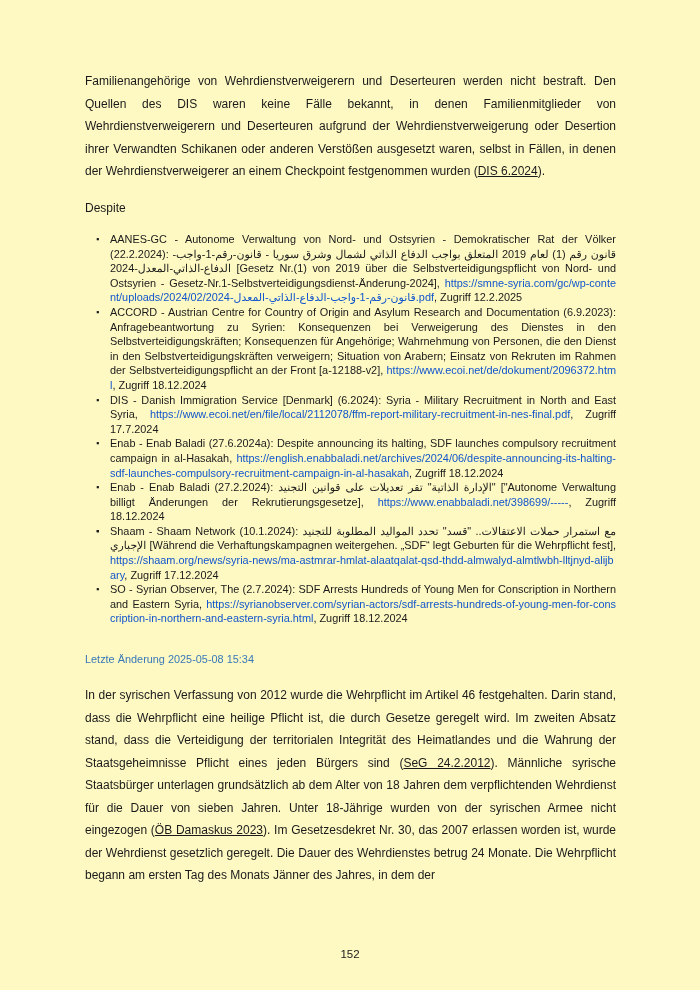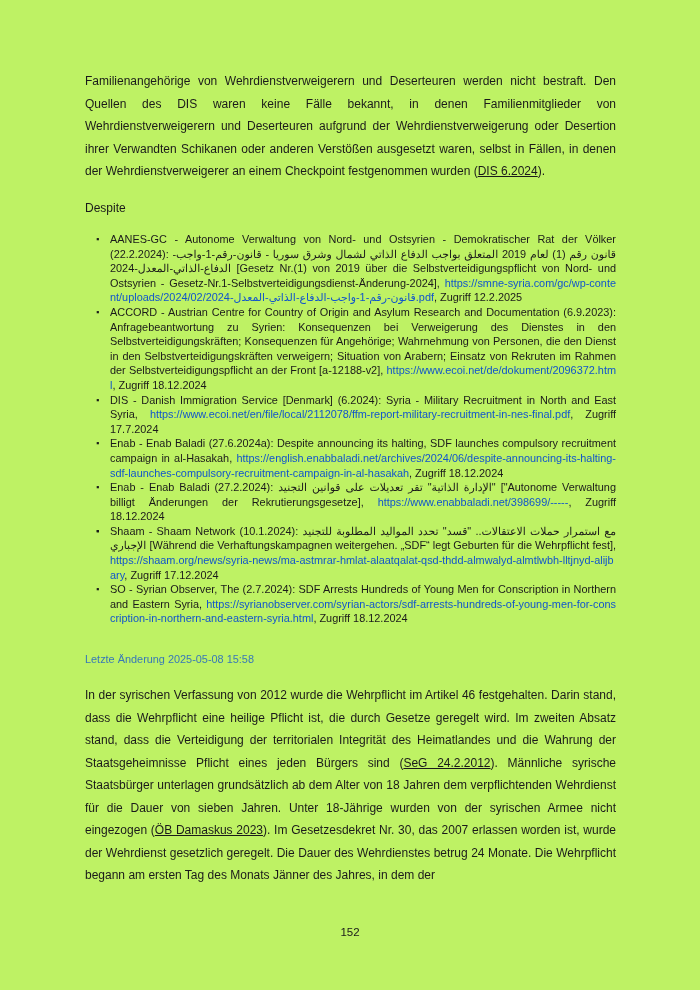--- a/index.html
+++ b/index.html
@@ -1,20 +1,20 @@
 <!DOCTYPE html>
 <html lang="de"><head>
 <meta charset="utf-8">
 <title>Document</title>
 <style>
   html,body{margin:0;padding:0;background:#ffffff;}
   .page{
     position:relative;
     width:700px;height:990px;
-    background:#bef264;
+    background:#fef9c3;
     box-sizing:border-box;
     padding:70px 84px 40px 85px;
     font-family:"Liberation Sans","DejaVu Sans",sans-serif;
     color:#1a1a1a;
     overflow:hidden;
   }
   .para{
     font-size:12px;
     line-height:22.5px;
     text-align:justify;
@@ -64,21 +64,21 @@
   }
   .section-heading .num{margin-right:14px;}
   .last-change{
     font-size:10.9px;
     color:#3878B8;
     margin:0 0 18px 0;
     line-height:14px;
   }
   .page-number{
     position:absolute;
-    left:0;right:0;bottom:52px;
+    left:0;right:0;bottom:30px;
     text-align:center;
     font-size:11.5px;
     color:#1a1a1a;
   }
 </style>
 </head>
 <body>
 
 <div class="page">
 
@@ -91,19 +91,19 @@
       <div class="src-item"><span class="bullet">▪</span><span><span>ACCORD - Austrian Centre for Country of Origin and Asylum Research and Documentation (6.9.2023): Anfragebeantwortung zu Syrien: Konsequenzen bei Verweigerung des Dienstes in den Selbstverteidigungskräften; Konsequenzen für Angehörige; Wahrnehmung von Personen, die den Dienst in den Selbstverteidigungskräften verweigern; Situation von Arabern; Einsatz von Rekruten im Rahmen der Selbstverteidigungspflicht an der Front [a-12188-v2], </span><span class="lnk">https://www.ecoi.net/de/dokument/2096372.html</span><span>, Zugriff 18.12.2024</span></span></div>
       <div class="src-item"><span class="bullet">▪</span><span><span>DIS - Danish Immigration Service [Denmark] (6.2024): Syria - Military Recruitment in North and East Syria, </span><span class="lnk">https://www.ecoi.net/en/file/local/2112078/ffm-report-military-recruitment-in-nes-final.pdf</span><span>, Zugriff 17.7.2024</span></span></div>
       <div class="src-item"><span class="bullet">▪</span><span><span>Enab - Enab Baladi (27.6.2024a): Despite announcing its halting, SDF launches compulsory recruitment campaign in al-Hasakah, </span><span class="lnk">https://english.enabbaladi.net/archives/2024/06/despite-announcing-its-halting-sdf-launches-compulsory-recruitment-campaign-in-al-hasakah</span><span>, Zugriff 18.12.2024</span></span></div>
       <div class="src-item"><span class="bullet">▪</span><span><span>Enab - Enab Baladi (27.2.2024): </span><span class="ar" dir="rtl">"الإدارة الذاتية" تقر تعديلات على قوانين التجنيد</span><span> ["Autonome Verwaltung billigt Änderungen der Rekrutierungsgesetze], </span><span class="lnk">https://www.enabbaladi.net/398699/-----</span><span>, Zugriff 18.12.2024</span></span></div>
       <div class="src-item"><span class="bullet">▪</span></div>
       <div class="src-item"><span class="bullet">▪</span><span><span>Shaam - Shaam Network (10.1.2024): </span><span class="ar" dir="rtl">مع استمرار حملات الاعتقالات.. "قسد" تحدد المواليد المطلوبة للتجنيد الإجباري</span><span> [Während die Verhaftungskampagnen weitergehen. „SDF“ legt Geburten für die Wehrpflicht fest], </span><span class="lnk">https://shaam.org/news/syria-news/ma-astmrar-hmlat-alaatqalat-qsd-thdd-almwalyd-almtlwbh-lltjnyd-alijbary</span><span>, Zugriff 17.12.2024</span></span></div>
       <div class="src-item"><span class="bullet">▪</span><span><span>SO - Syrian Observer, The (2.7.2024): SDF Arrests Hundreds of Young Men for Conscription in Northern and Eastern Syria, </span><span class="lnk">https://syrianobserver.com/syrian-actors/sdf-arrests-hundreds-of-young-men-for-conscription-in-northern-and-eastern-syria.html</span><span>, Zugriff 18.12.2024</span></span></div>
     </div>
 
 
-  <p class="last-change">Letzte Änderung 2025-05-08 15:58</p>
+  <p class="last-change">Letzte Änderung 2025-05-08 15:34</p>
 
   <p class="para"><span>In der syrischen Verfassung von 2012 wurde die Wehrpflicht im Artikel 46 festgehalten. Darin stand, dass die Wehrpflicht eine heilige Pflicht ist, die durch Gesetze geregelt wird. Im zweiten Absatz stand, dass die Verteidigung der territorialen Integrität des Heimatlandes und die Wahrung der Staatsgeheimnisse Pflicht eines jeden Bürgers sind (</span><span class="ref">SeG 24.2.2012</span><span>). Männliche syrische Staatsbürger unterlagen grundsätzlich ab dem Alter von 18 Jahren dem verpflichtenden Wehrdienst für die Dauer von sieben Jahren. Unter 18-Jährige wurden von der syrischen Armee nicht eingezogen (</span><span class="ref">ÖB Damaskus 2023</span><span>). Im Gesetzesdekret Nr. 30, das 2007 erlassen worden ist, wurde der Wehrdienst gesetzlich geregelt. Die Dauer des Wehrdienstes betrug 24 Monate. Die Wehrpflicht begann am ersten Tag des Monats Jänner des Jahres, in dem der</span></p>
 
   <div class="page-number">152</div>
 
 </div>
 
 </body></html>

